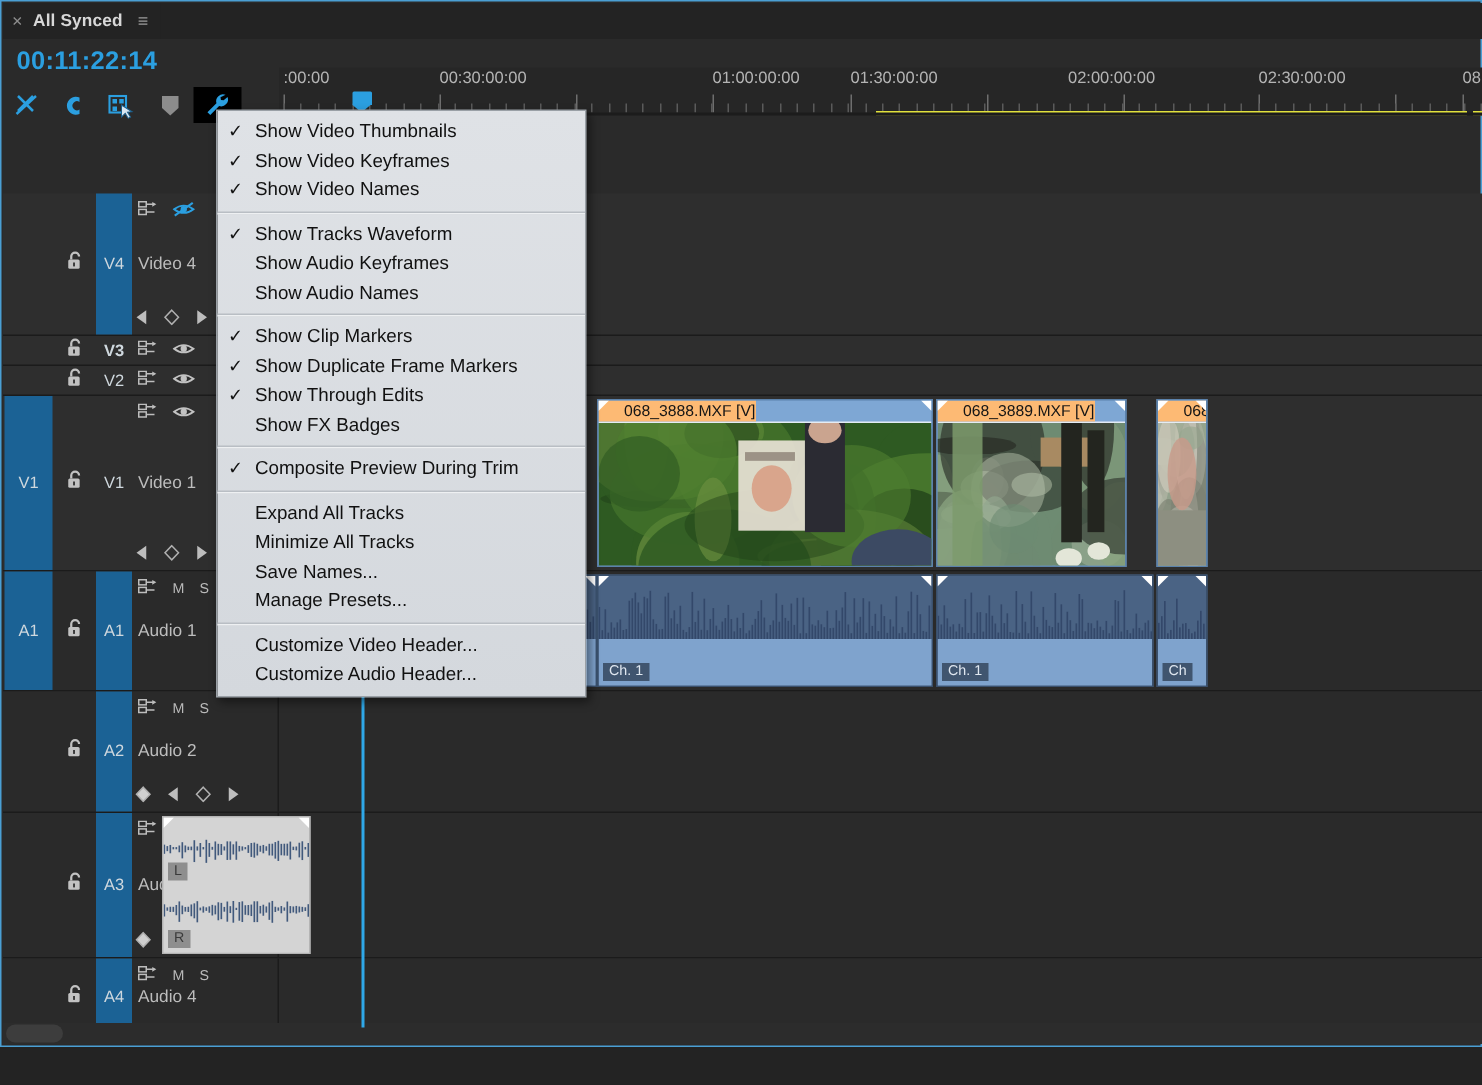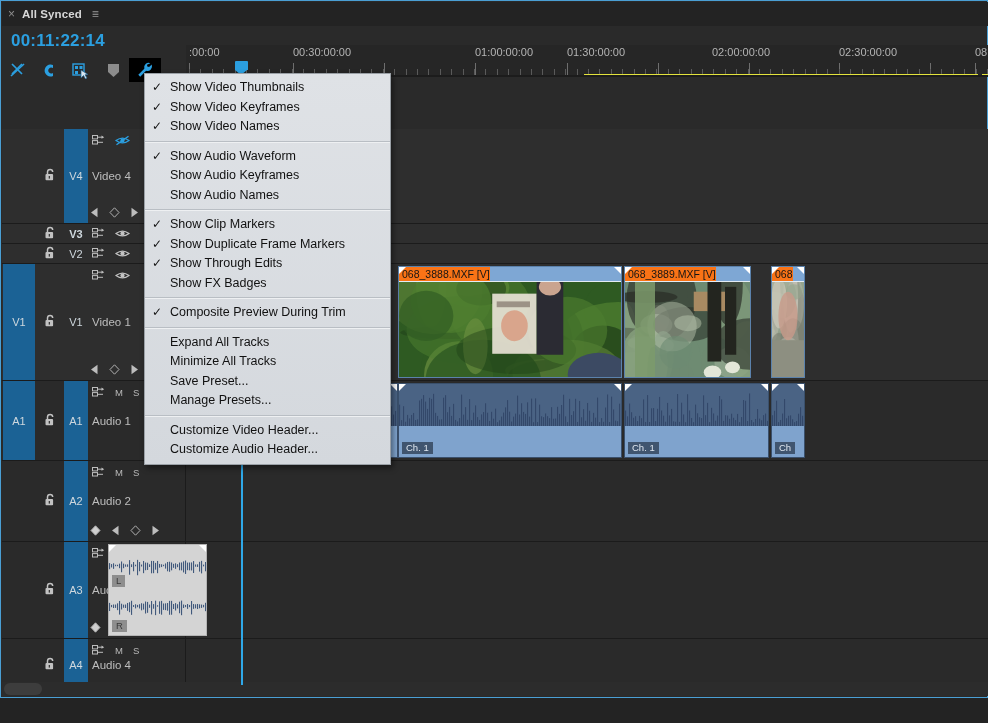--- a/index.html
+++ b/index.html
@@ -101,22 +101,22 @@
   .keyrow{position:absolute;left:26px;bottom:3px;display:flex;align-items:center;gap:10px;}
   .keyrow .kb{color:#bdbdbd;font-size:10px;line-height:1;}
 
   .tcontent{position:absolute;left:185px;top:0;right:0;height:100%;}
 
   
   .clip{position:absolute;top:2px;bottom:2px;box-sizing:border-box;overflow:hidden;}
   .vclip{background:#7ea7d4;border:1px solid #5b82ac;}
   .vclip .cname{
     position:absolute;left:0;top:0;height:14px;line-height:14px;
-    font-size:10.5px;color:#151515;padding-left:3px;white-space:nowrap;
-    background:#f97316;
+    font-size:10.5px;color:#151515;padding-left:17px;white-space:nowrap;
+    background:#fdba74;
   }
   .vclip .thumbstrip{position:absolute;left:0;right:0;top:15px;bottom:0;display:flex;}
   .vclip .hdrline{position:absolute;left:0;right:0;top:14px;height:1px;background:#e3ecf5;}
   .aclip{background:#4a6384;border:1px solid #3a506c;}
   .aclip .wave{position:absolute;left:0;right:0;top:0;bottom:0;}
   .aclip .chlab{
     position:absolute;left:3px;bottom:3px;height:12px;line-height:12px;padding:0 4px;
     font-size:9.5px;color:#dfe7f0;background:rgba(40,55,75,.72);
   }
   .aclip.sel{background:#d4d4d4;border:1px solid #b4b4b4;}
@@ -1174,34 +1174,34 @@
 
     <div class="hscroll">
       <div class="thumb" id="hthumb" style="left: 2px; width: 38px;"></div>
     </div>
 
     <div class="menu" id="menu">
         <div class="mi"><span class="ck">✓</span><span>Show Video Thumbnails</span></div>
         <div class="mi"><span class="ck">✓</span><span>Show Video Keyframes</span></div>
         <div class="mi"><span class="ck">✓</span><span>Show Video Names</span></div>
         <div class="msep"></div>
-        <div class="mi"><span class="ck">✓</span><span>Show Audio Waveform</span></div>
+        <div class="mi"><span class="ck">✓</span><span>Show Tracks Waveform</span></div>
         <div class="mi"><span>Show Audio Keyframes</span></div>
         <div class="mi"><span>Show Audio Names</span></div>
         <div class="msep"></div>
         <div class="mi"><span class="ck">✓</span><span>Show Clip Markers</span></div>
         <div class="mi"><span class="ck">✓</span><span>Show Duplicate Frame Markers</span></div>
         <div class="mi"><span class="ck">✓</span><span>Show Through Edits</span></div>
         <div class="mi"><span>Show FX Badges</span></div>
         <div class="msep"></div>
         <div class="mi"><span class="ck">✓</span><span>Composite Preview During Trim</span></div>
         <div class="msep"></div>
         <div class="mi"><span>Expand All Tracks</span></div>
         <div class="mi"><span>Minimize All Tracks</span></div>
-        <div class="mi"><span>Save Preset...</span></div>
+        <div class="mi"><span>Save Names...</span></div>
         <div class="mi"><span>Manage Presets...</span></div>
         <div class="msep"></div>
         <div class="mi"><span>Customize Video Header...</span></div>
         <div class="mi"><span>Customize Audio Header...</span></div>
       </div>
 
   </div>
 
   <div class="belowpanel"></div>
 </div>

